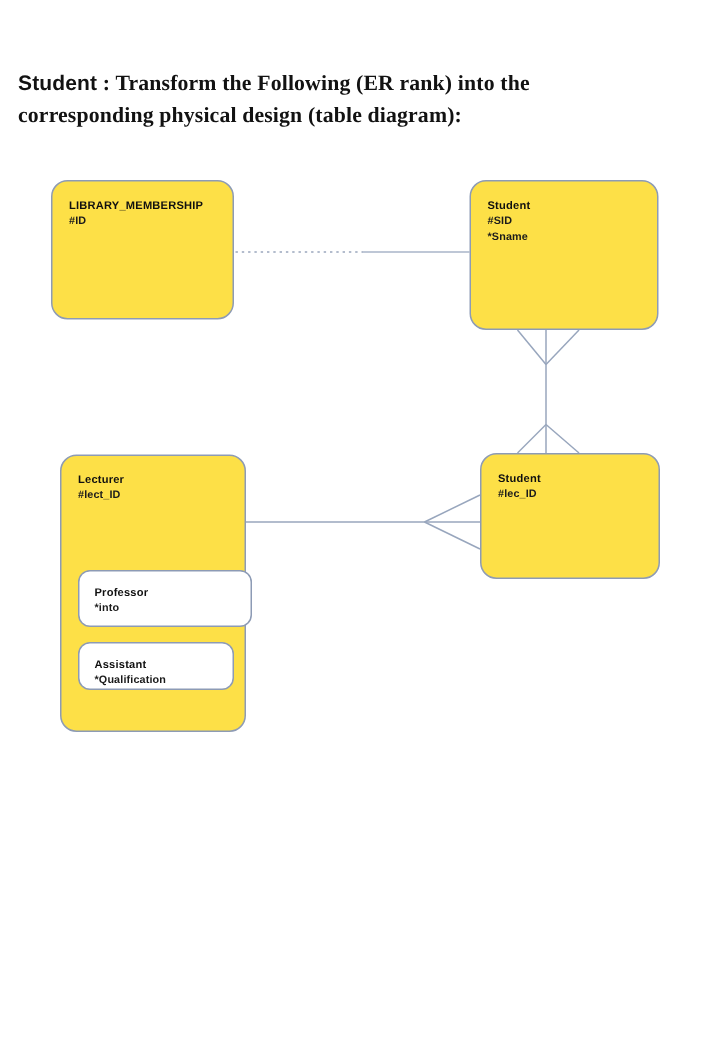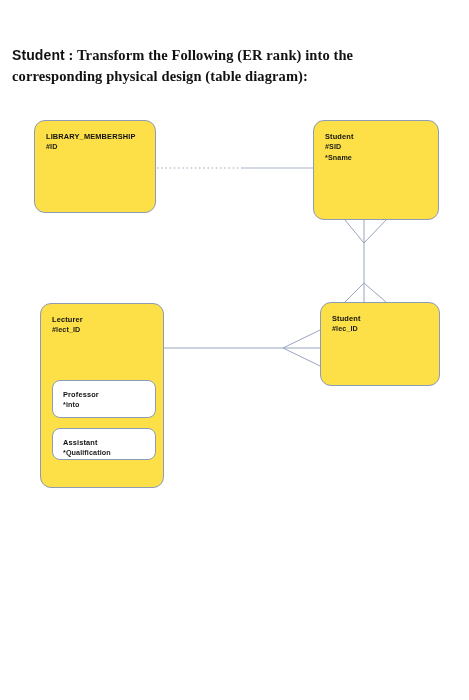--- a/index.html
+++ b/index.html
@@ -90,21 +90,21 @@
 
   
   .subentity {
     position: absolute;
     box-sizing: border-box;
     border: 1px solid #8d9bb5;
     border-radius: 8px;
     background: #ffffff;
   }
   .subentity > .body { padding: 8px 0 0 10px; }
-  #ent-professor { left: 11px; top: 76px;  width: 104px; height: 38px; }
+  #ent-professor { left: 11px; top: 76px;  width: 116px; height: 38px; }
   #ent-assistant { left: 11px; top: 124px; width: 104px; height: 32px; }
 </style>
 </head>
 <body>
 
 <div id="page">
 
   <p id="heading"><span class="lead">Student</span><span> : Transform the Following (ER rank) into the corresponding physical design (table diagram):</span></p>
 
   <div id="diagram">

